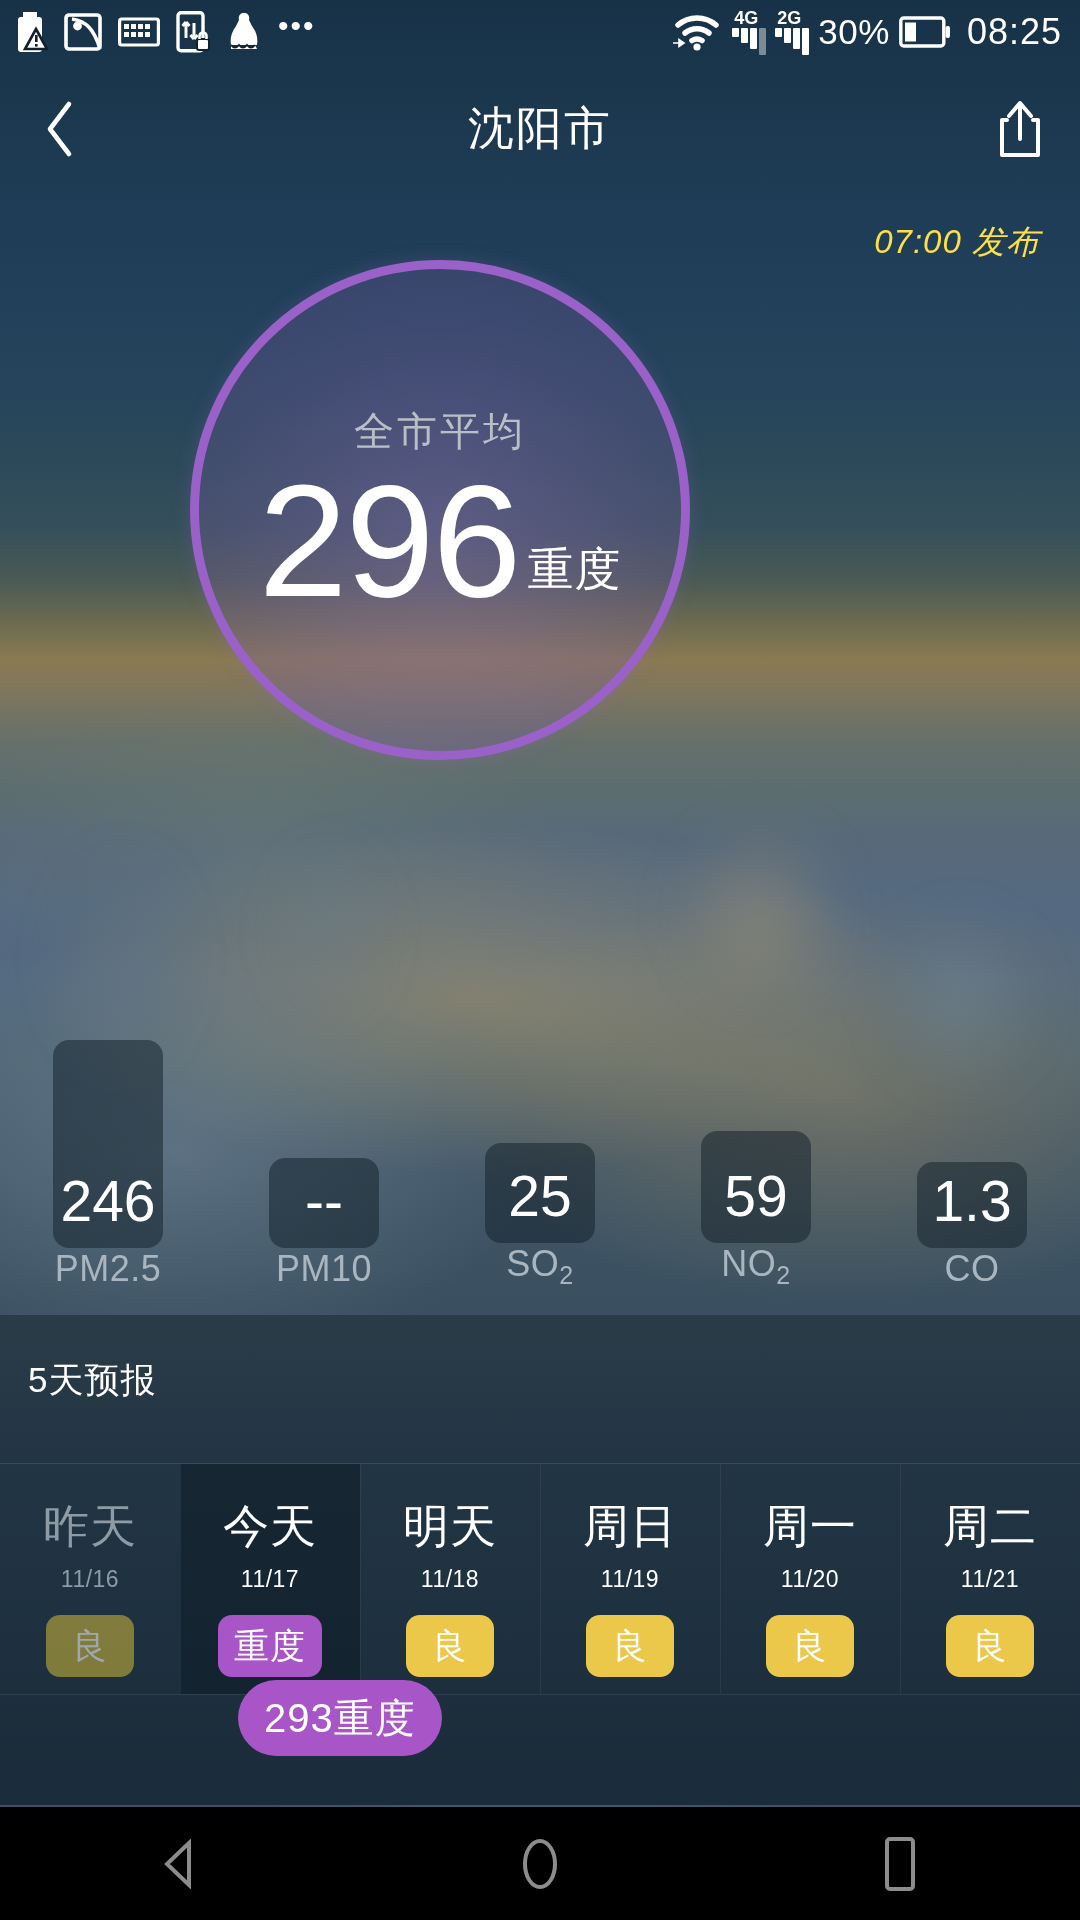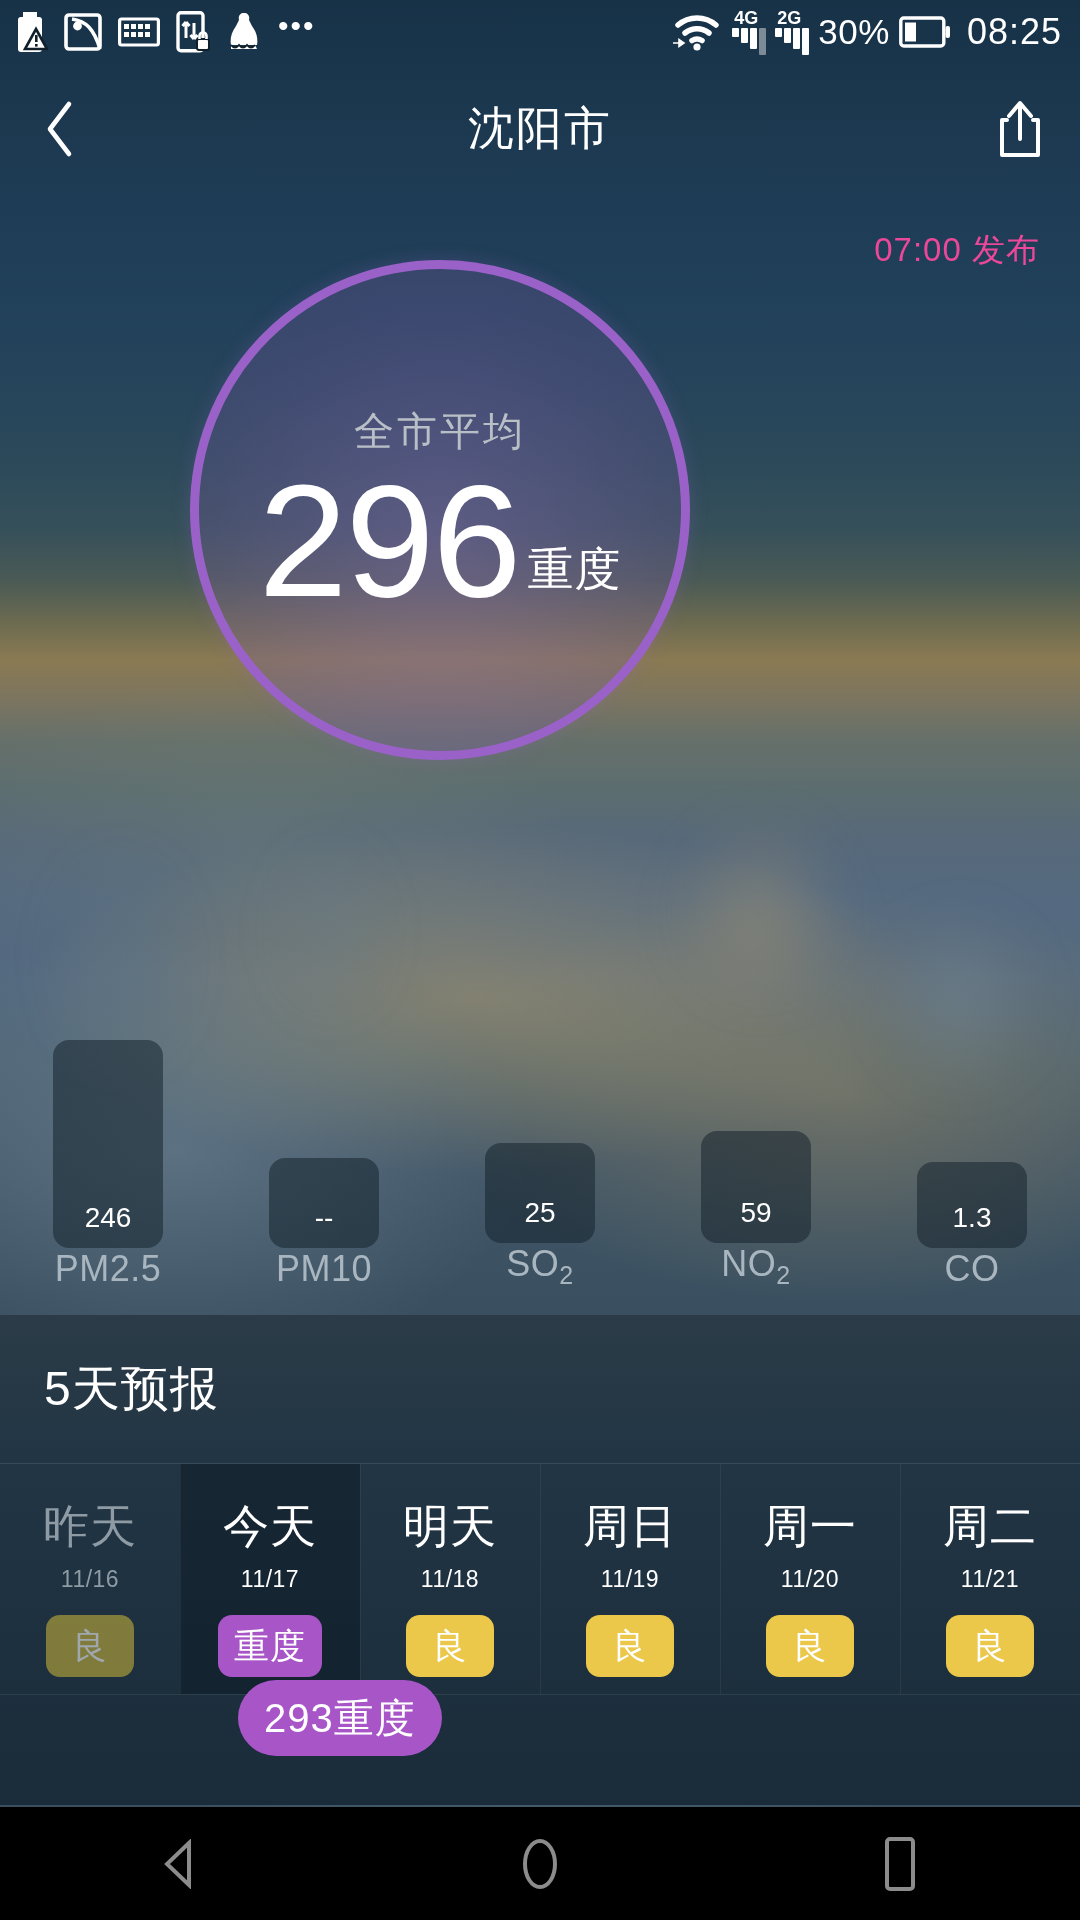--- a/index.html
+++ b/index.html
@@ -80,22 +80,22 @@
     display:flex; align-items:center; z-index:30;
   }
   #backBtn { width:120px; height:130px; display:flex; align-items:center; justify-content:center; }
   #title {
     flex:1; text-align:center; color:#fff;
     font-size:46px; font-weight:400; letter-spacing:2px;
   }
   #shareBtn { width:120px; height:130px; display:flex; align-items:center; justify-content:center; }
 
   #publishTime {
-    position:absolute; right:40px; top:228px; z-index:30;
-    color:#ec4899; font-size:33px; letter-spacing:1px;
+    position:absolute; right:40px; top:220px; z-index:30;
+    color:#fde047; font-size:33px; letter-spacing:1px;font-style:italic;
   }
 
   
   #aqiWrap {
     position:absolute; left:190px; top:260px;
     width:500px; height:500px; z-index:25;
   }
   #ring {
     position:absolute; inset:0;
     border-radius:50%;
@@ -120,35 +120,35 @@
     display:flex; z-index:25;
   }
   .poll {
     flex:1; display:flex; flex-direction:column; align-items:center; justify-content:flex-end;
   }
   .poll-bar {
     width:110px;
     background:rgba(20,32,42,.52);
     border-radius:16px;
     display:flex; align-items:flex-end; justify-content:center;
-    color:#fff; font-size:28px; font-weight:400;
+    color:#fff; font-size:57px; font-weight:400;
     padding-bottom:14px;
   }
   .poll-name { color:#a9b6bf; font-size:36px; letter-spacing:.5px;}
   .poll-name sub { font-size:25px; }
 
   
   #forecast {
     position:absolute; left:0; top:1315px; width:1080px; height:490px;
     background:linear-gradient(180deg,#2b3c48 0%,#223544 30%,#1a2c3a 100%);
     z-index:25;
   }
   #fcTitle {
-    color:#fff; font-size:48px; font-weight:400;
-    padding:42px 0 0 44px; letter-spacing:1px;
+    color:#fff; font-size:35px; font-weight:400;
+    padding:42px 0 0 28px; letter-spacing:1px;
   }
   #fcDivider {
     position:absolute; left:0; top:148px; width:1080px; height:1px;
     background:rgba(255,255,255,.10);
   }
   #fcDays {
     position:absolute; left:0; top:149px; width:1080px; height:230px;
     display:flex;
   }
   .day {

